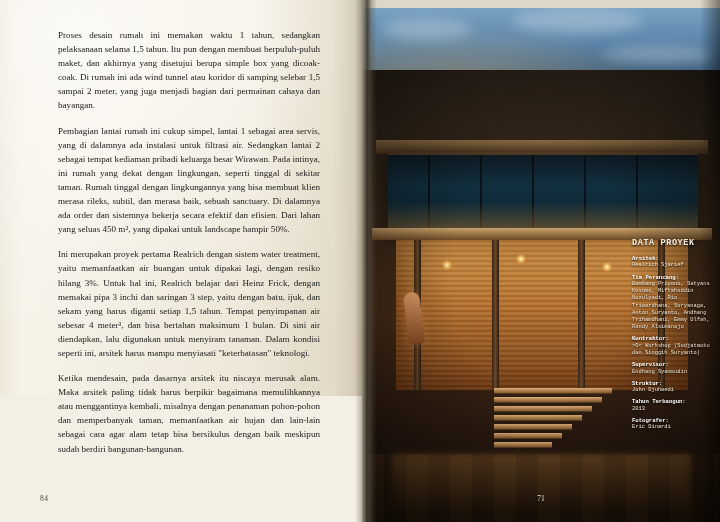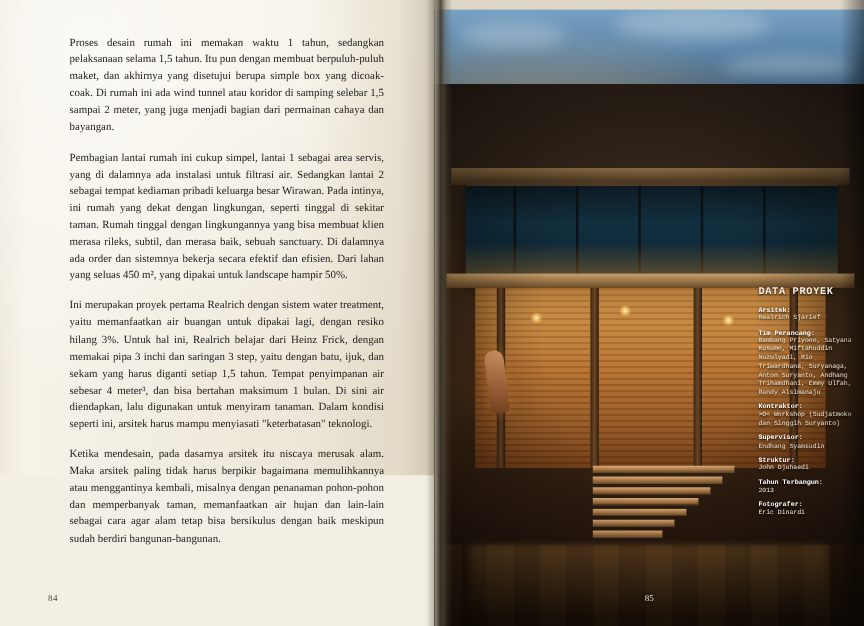--- a/index.html
+++ b/index.html
@@ -374,17 +374,17 @@
         <div class="data-label">Tahun Terbangun:</div>
         <div class="data-value">2013</div>
       </div>
       <div class="data-row">
         <div class="data-label">Fotografer:</div>
         <div class="data-value">Eric Dinardi</div>
       </div>
     </div>
   </div>
 
-  <div class="folio-right">85</div>
+  <div class="folio-right">71</div>
 
   <div class="gutter"></div>
   <div class="page-edge-shadow"></div>
 </div>
 
 </body></html>

